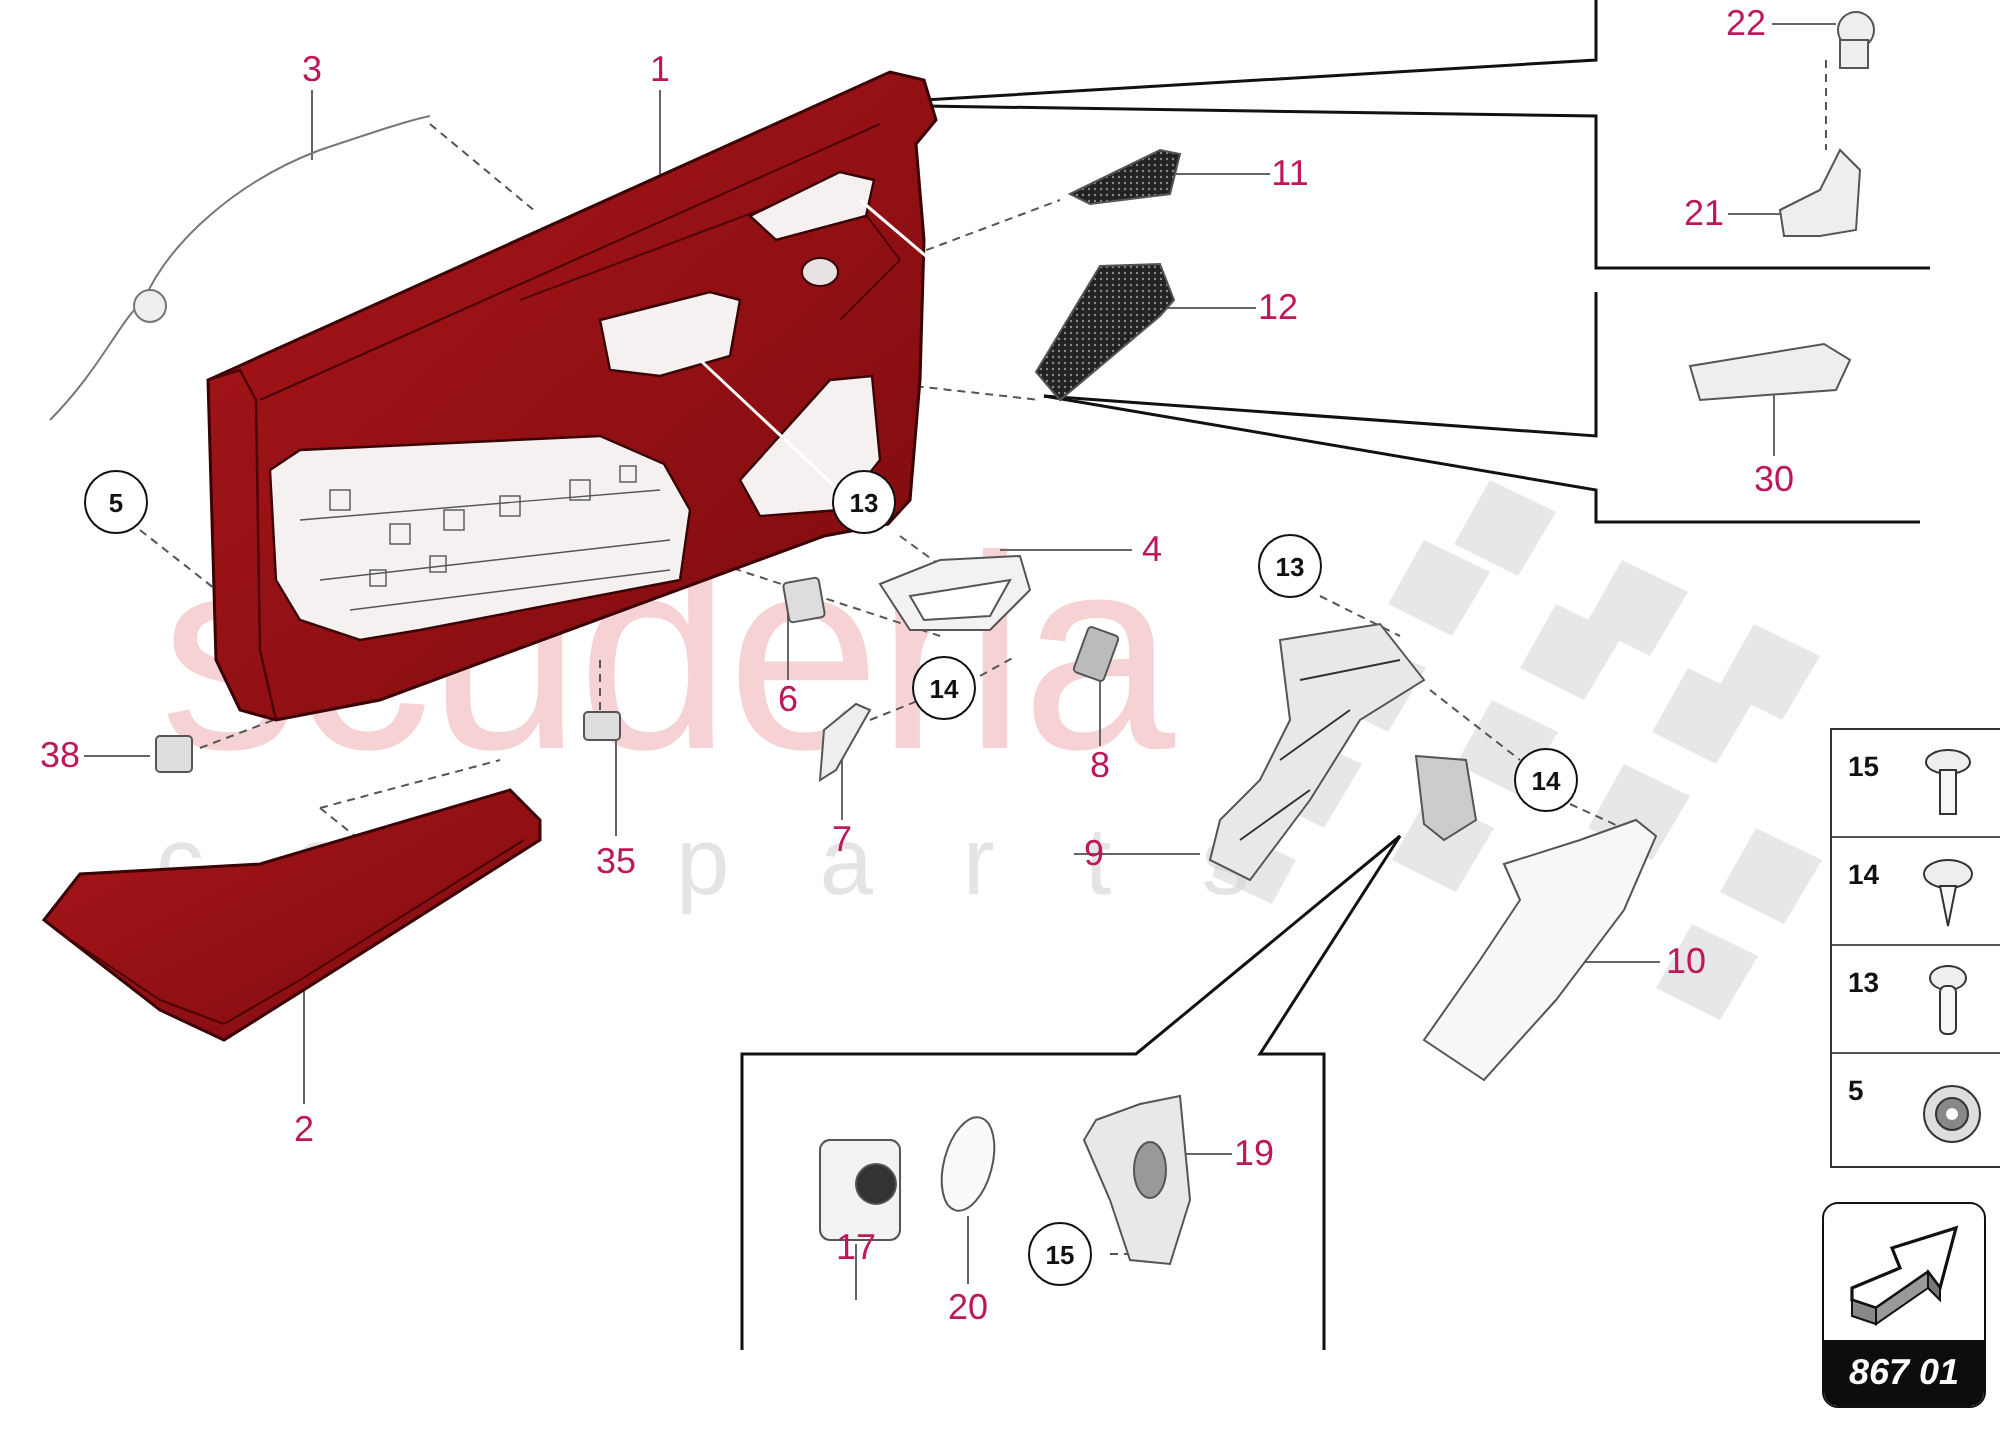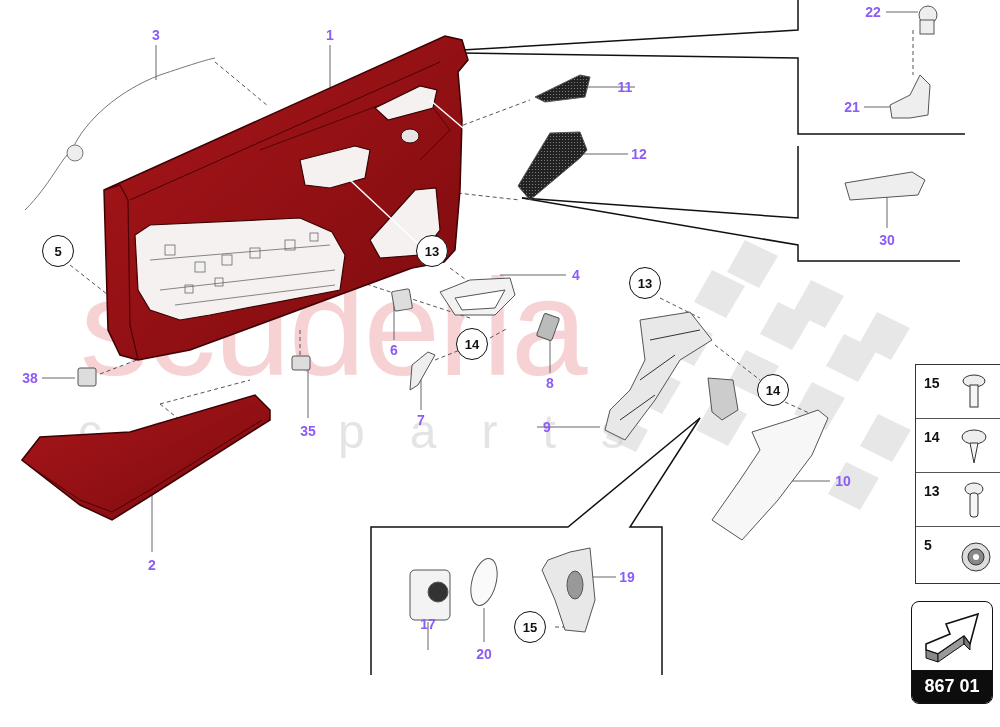--- a/index.html
+++ b/index.html
@@ -1,30 +1,30 @@
 <!DOCTYPE html>
 <html><head>
 <meta charset="utf-8">
 <style>
   html, body { margin:0; padding:0; background:#ffffff; }
   body { width:1000px; height:727px; position:relative; overflow:hidden; font-family:"Liberation Sans", sans-serif; }
   #stage { position:absolute; left:0; top:0; width:1000px; height:727px; }
-  .lbl { position:absolute; font-family:"Liberation Sans", sans-serif; font-weight:bold; font-size:14px; color:#8b5cf6; transform:translate(-50%,-50%); white-space:nowrap; }
+  .lbl { position:absolute; font-family:"Liberation Sans", sans-serif; font-weight:normal; font-size:18px; color:#be185d; transform:translate(-50%,-50%); white-space:nowrap; }
   .circ { position:absolute; width:32px; height:32px; border:1.6px solid #111; border-radius:50%; background:#fff; box-sizing:border-box; display:flex; align-items:center; justify-content:center; font-weight:bold; font-size:13px; color:#111; transform:translate(-50%,-50%); }
   .wm { position:absolute; font-family:"Liberation Sans", sans-serif; color:#f3c4c6; font-weight:normal; pointer-events:none; }
   .wm-main { left:80px; top:258px; font-size:138px; letter-spacing:-2px; line-height:1; opacity:0.75; }
   .wm-sub { left:78px; top:408px; font-size:48px; letter-spacing:45px; color:#e2e2e2; line-height:1; opacity:0.9; }
   .legend { position:absolute; left:915px; top:364px; width:88px; height:220px; border:1.4px solid #333; box-sizing:border-box; background:#fff; }
   .legend-cell { position:relative; height:54px; border-bottom:1.2px solid #555; box-sizing:border-box; }
   .legend-cell:last-child { border-bottom:none; }
   .legend-num { position:absolute; left:8px; top:10px; font-weight:bold; font-size:14px; color:#111; }
   .legend-icon { position:absolute; left:40px; top:6px; width:40px; height:44px; }
   .navbox { position:absolute; left:911px; top:601px; width:82px; height:103px; border:1.6px solid #111; border-radius:8px; overflow:hidden; box-sizing:border-box; background:#fff; }
   .navbox .arrow { position:absolute; left:6px; top:4px; width:70px; height:62px; }
-  .navbox .code { position:absolute; left:0; bottom:0; width:100%; height:33px; background:#0d0d0d; color:#fff; font-weight:bold; font-size:18px; display:flex; align-items:center; justify-content:center; }
+  .navbox .code { position:absolute; left:0; bottom:0; width:100%; height:33px; background:#0d0d0d; color:#fff; font-weight:bold; font-size:18px; display:flex; align-items:center; justify-content:center;font-style:italic; }
 </style>
 </head>
 <body>
 
 <div id="stage">
 
   <div class="wm wm-main">scuderia</div>
   <div class="wm wm-sub">car parts</div>
 
   <svg width="1000" height="727" style="position:absolute;left:0;top:0">
@@ -195,21 +195,21 @@
   <div class="lbl" style="left:330px;top:35px">1</div>
   <div class="lbl" style="left:152px;top:565px">2</div>
   <div class="lbl" style="left:156px;top:35px">3</div>
   <div class="lbl" style="left:576px;top:275px">4</div>
   <div class="circ" style="left:58px;top:251px">5</div>
   <div class="lbl" style="left:394px;top:350px">6</div>
   <div class="lbl" style="left:421px;top:420px">7</div>
   <div class="lbl" style="left:550px;top:383px">8</div>
   <div class="lbl" style="left:547px;top:427px">9</div>
   <div class="lbl" style="left:843px;top:481px">10</div>
-  <div class="lbl" style="left:625px;top:87px">11</div>
+  <div class="lbl" style="left:645px;top:87px">11</div>
   <div class="lbl" style="left:639px;top:154px">12</div>
   <div class="circ" style="left:432px;top:251px">13</div>
   <div class="circ" style="left:645px;top:283px">13</div>
   <div class="circ" style="left:472px;top:344px">14</div>
   <div class="circ" style="left:773px;top:390px">14</div>
   <div class="circ" style="left:530px;top:627px">15</div>
   <div class="lbl" style="left:428px;top:624px">17</div>
   <div class="lbl" style="left:484px;top:654px">20</div>
   <div class="lbl" style="left:627px;top:577px">19</div>
   <div class="lbl" style="left:887px;top:240px">30</div>

